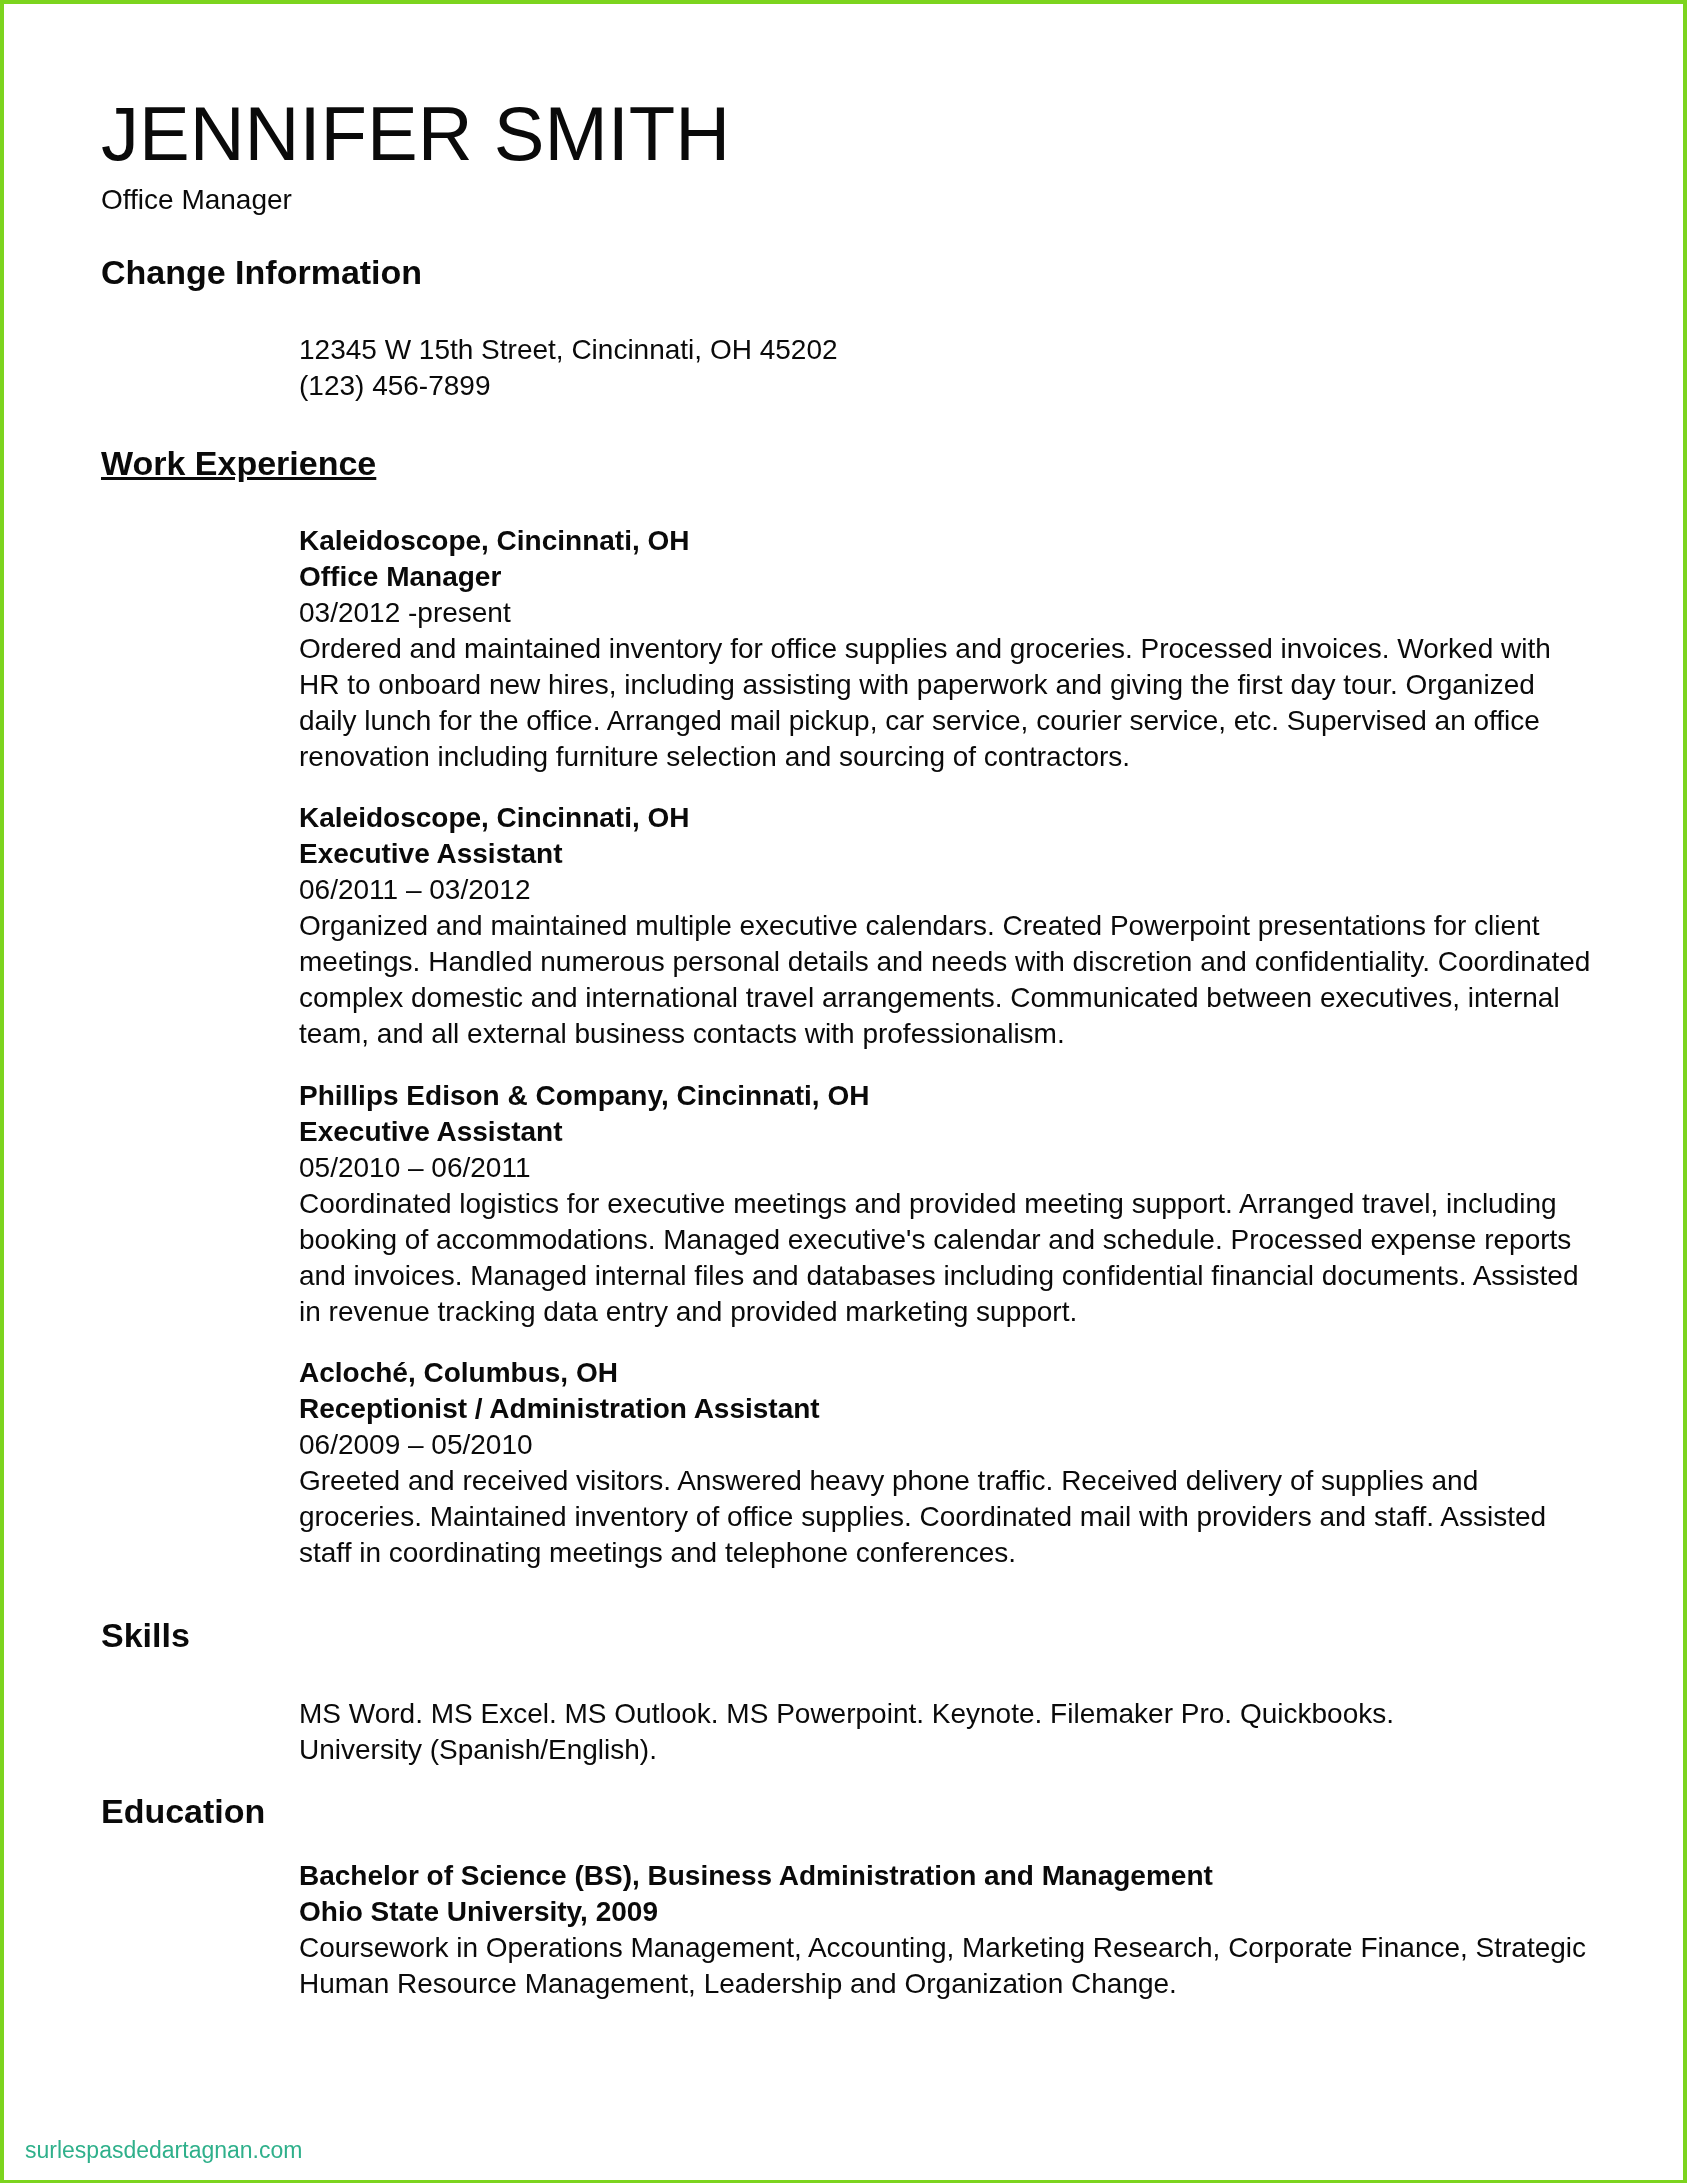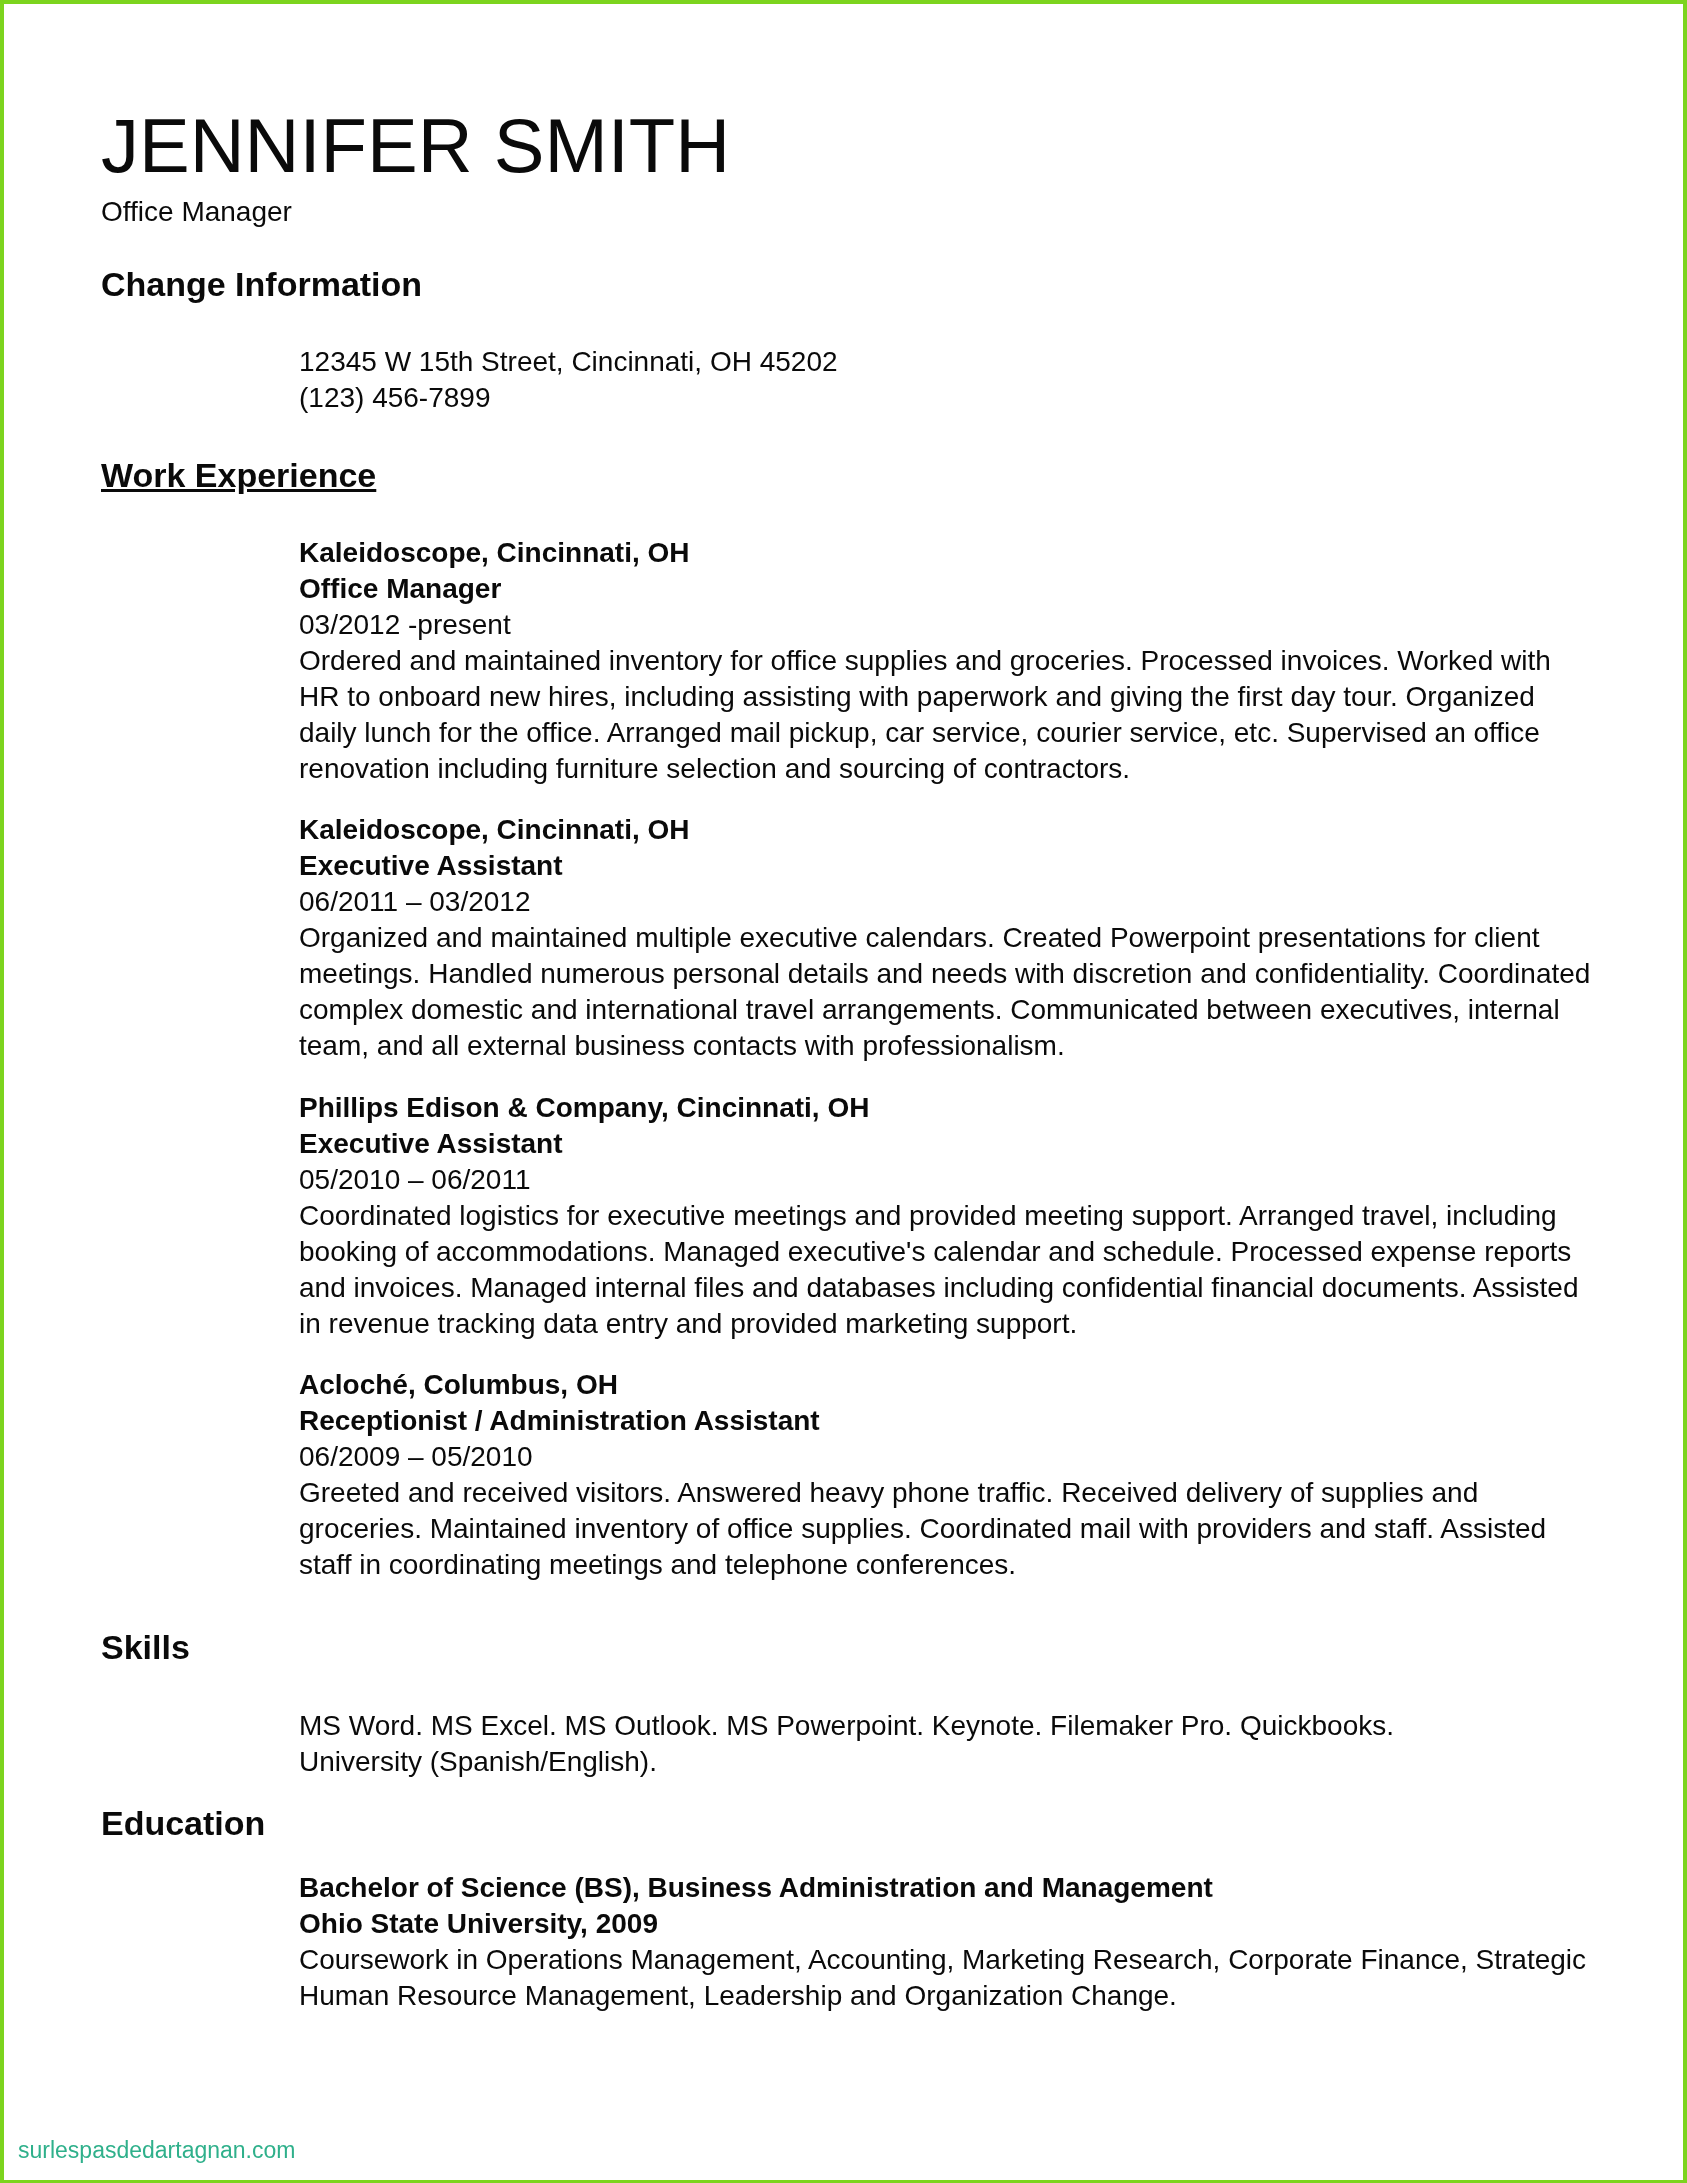--- a/index.html
+++ b/index.html
@@ -3,21 +3,21 @@
 <meta charset="utf-8">
 <style>
   html, body { margin: 0; padding: 0; background: #ffffff; }
   .page {
     position: relative;
     width: 1687px;
     height: 2184px;
     box-sizing: border-box;
     border: 4.5px solid #7cd41e;
     background: #ffffff;
-    padding: 16px 86px 0 97px;
+    padding: 4px 86px 0 97px;
     overflow: hidden;
     font-family: "Liberation Sans", sans-serif;
     color: #0a0a0a;
   }
   h1 {
     margin: 88px 0 0 0;
     font-size: 76px;
     line-height: 76px;
     font-weight: 400;
     letter-spacing: 0px;
@@ -43,21 +43,21 @@
     line-height: 36px;
   }
   .contact-block   { margin-top: 43px; }
   .jobs            { margin-top: 43px; }
   .job + .job      { margin-top: 25.5px; }
   .skills-block    { margin-top: 44px; }
   .education-block { margin-top: 30px; }
   .b { font-weight: 700; }
   .watermark {
     position: absolute;
-    left: 14px;
+    left: 21px;
     top: 2135px;
     font-size: 23px;
     line-height: 23px;
     color: #2fb08b;
   }
 </style>
 </head>
 <body>
 
 <div class="page">

